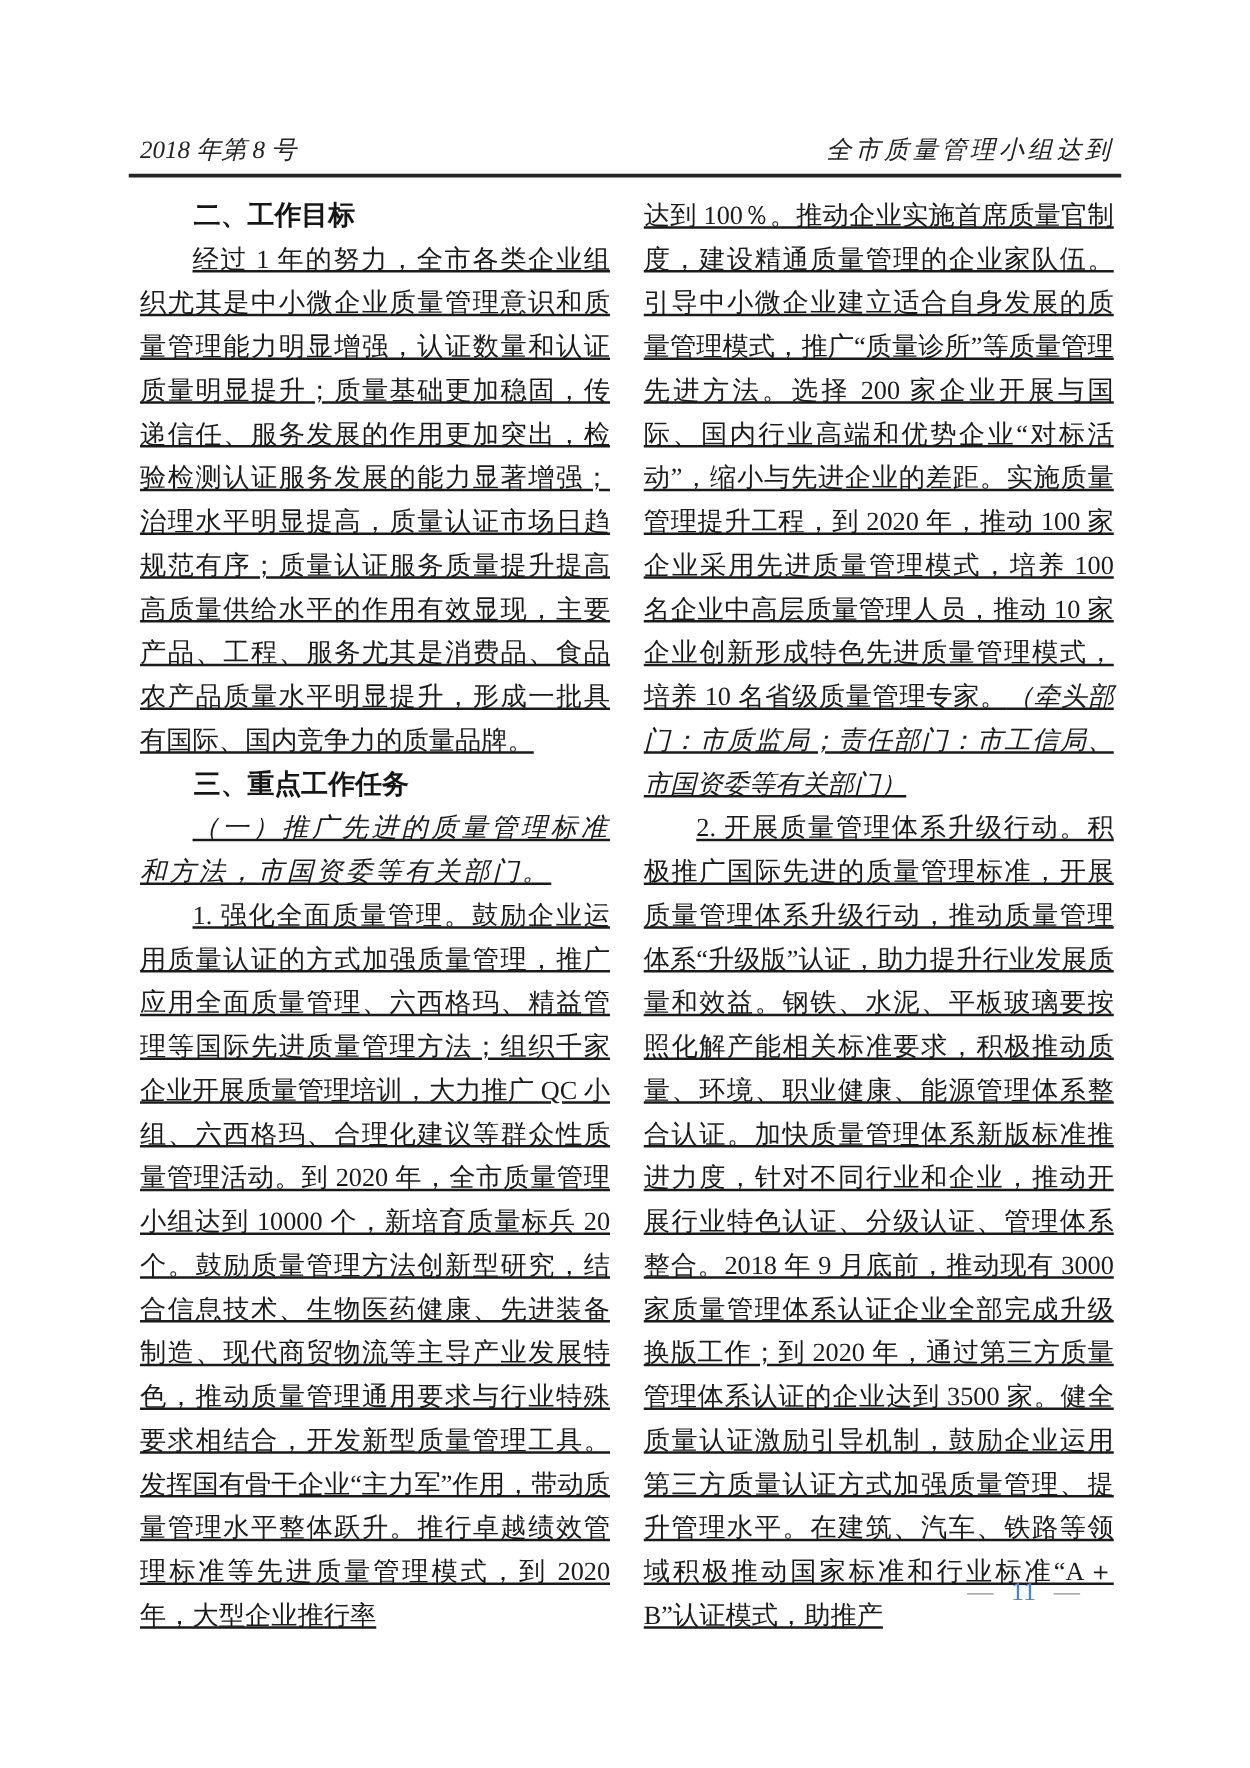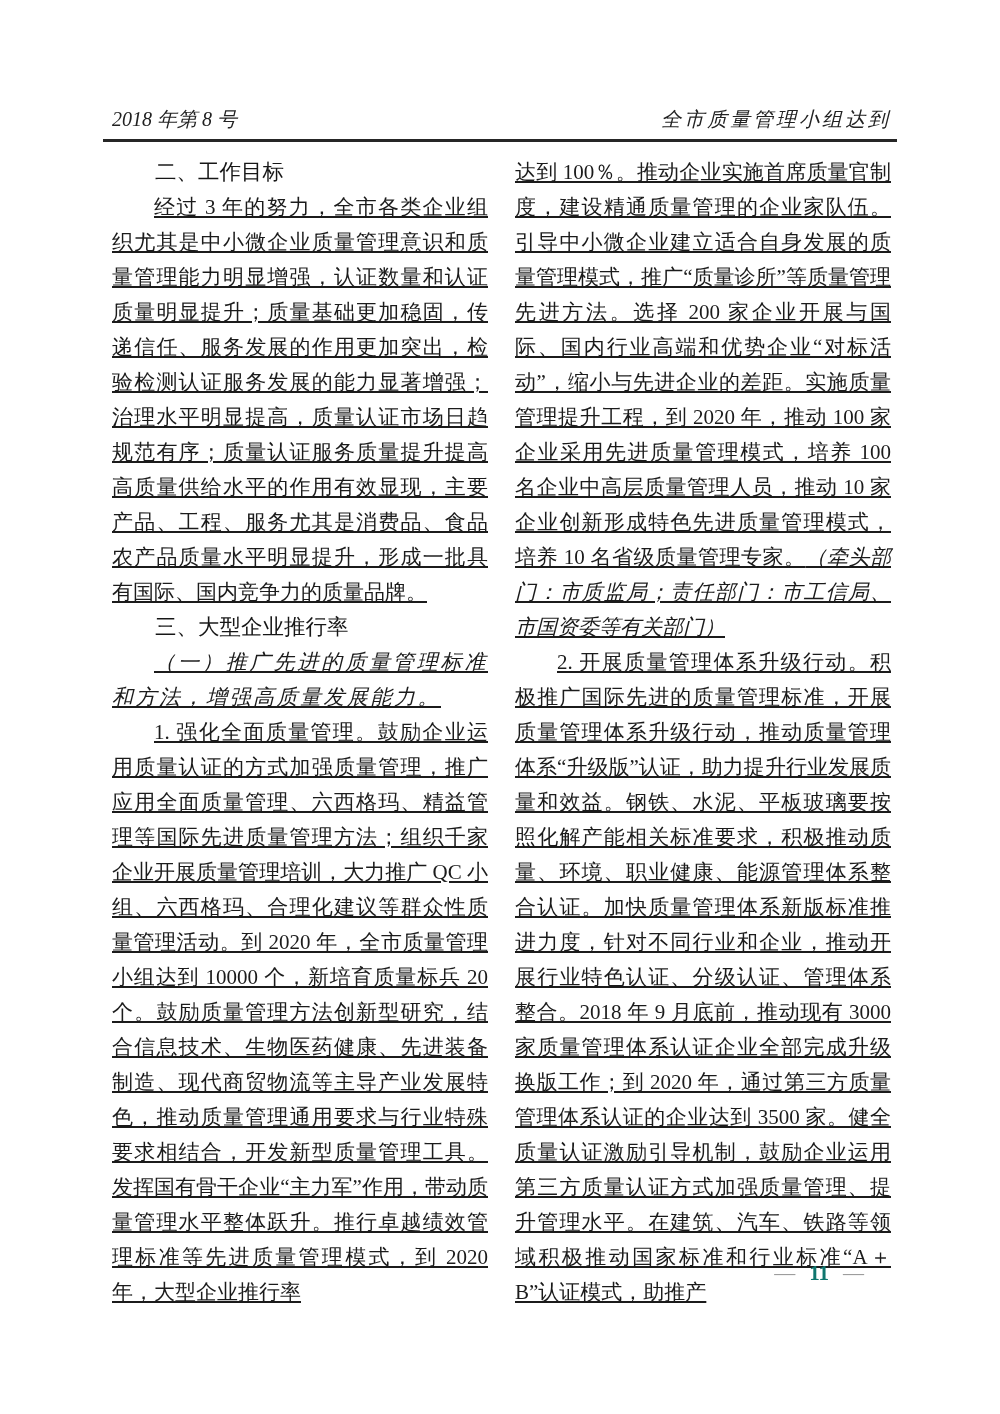--- a/index.html
+++ b/index.html
@@ -51,21 +51,21 @@
   .col {
     width: 376px;
     font-size: 21px;
     line-height: 35px;
     text-align: justify;
     text-justify: inter-character;
   }
   .col h3 {
     margin: 0;
     font-family: "Liberation Sans", "DejaVu Sans", sans-serif;
-    font-weight: normal;
+    font-weight: bold;
     font-size: 21.5px;
     line-height: 35px;
     text-indent: 2em;
     color: #161616;
   }
   .col p { margin: 0; text-decoration: underline; }
   .indent { text-indent: 2em; }
   .noindent { text-indent: 0; }
   .kai { font-style: italic; }
   .spaced { letter-spacing: 2.5px; }
@@ -76,41 +76,41 @@
     right: 122px;
     font-size: 21px;
     line-height: 30px;
     color: #161616;
     white-space: nowrap;
   }
   .page-footer .dash {
     color: #979797;
     margin: 0 14px;
   }
-  .page-footer .num { color: #0f766e; font-weight: bold; }
+  .page-footer .num { color: #3b82f6; }
 </style>
 </head>
 <body>
 
 <div class="page">
 
   <header class="running-header">
     <span class="hdr-left">2018 年第 8 号</span>
     <span class="hdr-right">全市质量管理小组达到</span>
   </header>
 
   <div class="header-rule"></div>
 
   <main class="content">
 
     <section class="col">
       <h3>二、工作目标</h3>
-      <p class="indent">经过 3 年的努力，全市各类企业组织尤其是中小微企业质量管理意识和质量管理能力明显增强，认证数量和认证质量明显提升；质量基础更加稳固，传递信任、服务发展的作用更加突出，检验检测认证服务发展的能力显著增强；治理水平明显提高，质量认证市场日趋规范有序；质量认证服务质量提升提高高质量供给水平的作用有效显现，主要产品、工程、服务尤其是消费品、食品农产品质量水平明显提升，形成一批具有国际、国内竞争力的质量品牌。</p>
-      <h3>三、大型企业推行率</h3>
-      <p class="indent kai spaced">（一）推广先进的质量管理标准和方法，增强高质量发展能力。</p>
+      <p class="indent">经过 1 年的努力，全市各类企业组织尤其是中小微企业质量管理意识和质量管理能力明显增强，认证数量和认证质量明显提升；质量基础更加稳固，传递信任、服务发展的作用更加突出，检验检测认证服务发展的能力显著增强；治理水平明显提高，质量认证市场日趋规范有序；质量认证服务质量提升提高高质量供给水平的作用有效显现，主要产品、工程、服务尤其是消费品、食品农产品质量水平明显提升，形成一批具有国际、国内竞争力的质量品牌。</p>
+      <h3>三、重点工作任务</h3>
+      <p class="indent kai spaced">（一）推广先进的质量管理标准和方法，市国资委等有关部门。</p>
       <p class="indent">1. 强化全面质量管理。鼓励企业运用质量认证的方式加强质量管理，推广应用全面质量管理、六西格玛、精益管理等国际先进质量管理方法；组织千家企业开展质量管理培训，大力推广 QC 小组、六西格玛、合理化建议等群众性质量管理活动。到 2020 年，全市质量管理小组达到 10000 个，新培育质量标兵 20 个。鼓励质量管理方法创新型研究，结合信息技术、生物医药健康、先进装备制造、现代商贸物流等主导产业发展特色，推动质量管理通用要求与行业特殊要求相结合，开发新型质量管理工具。发挥国有骨干企业“主力军”作用，带动质量管理水平整体跃升。推行卓越绩效管理标准等先进质量管理模式，到 2020 年，大型企业推行率</p>
     </section>
 
     <section class="col">
       <p class="noindent"><span>达到 100％。推动企业实施首席质量官制度，建设精通质量管理的企业家队伍。引导中小微企业建立适合自身发展的质量管理模式，推广“质量诊所”等质量管理先进方法。选择 200 家企业开展与国际、国内行业高端和优势企业“对标活动”，缩小与先进企业的差距。实施质量管理提升工程，到 2020 年，推动 100 家企业采用先进质量管理模式，培养 100 名企业中高层质量管理人员，推动 10 家企业创新形成特色先进质量管理模式，培养 10 名省级质量管理专家。</span><span class="kai">（牵头部门：市质监局；责任部门：市工信局、市国资委等有关部门）</span></p>
       <p class="indent">2. 开展质量管理体系升级行动。积极推广国际先进的质量管理标准，开展质量管理体系升级行动，推动质量管理体系“升级版”认证，助力提升行业发展质量和效益。钢铁、水泥、平板玻璃要按照化解产能相关标准要求，积极推动质量、环境、职业健康、能源管理体系整合认证。加快质量管理体系新版标准推进力度，针对不同行业和企业，推动开展行业特色认证、分级认证、管理体系整合。2018 年 9 月底前，推动现有 3000 家质量管理体系认证企业全部完成升级换版工作；到 2020 年，通过第三方质量管理体系认证的企业达到 3500 家。健全质量认证激励引导机制，鼓励企业运用第三方质量认证方式加强质量管理、提升管理水平。在建筑、汽车、铁路等领域积极推动国家标准和行业标准“A＋B”认证模式，助推产</p>
     </section>
 
   </main>
 

